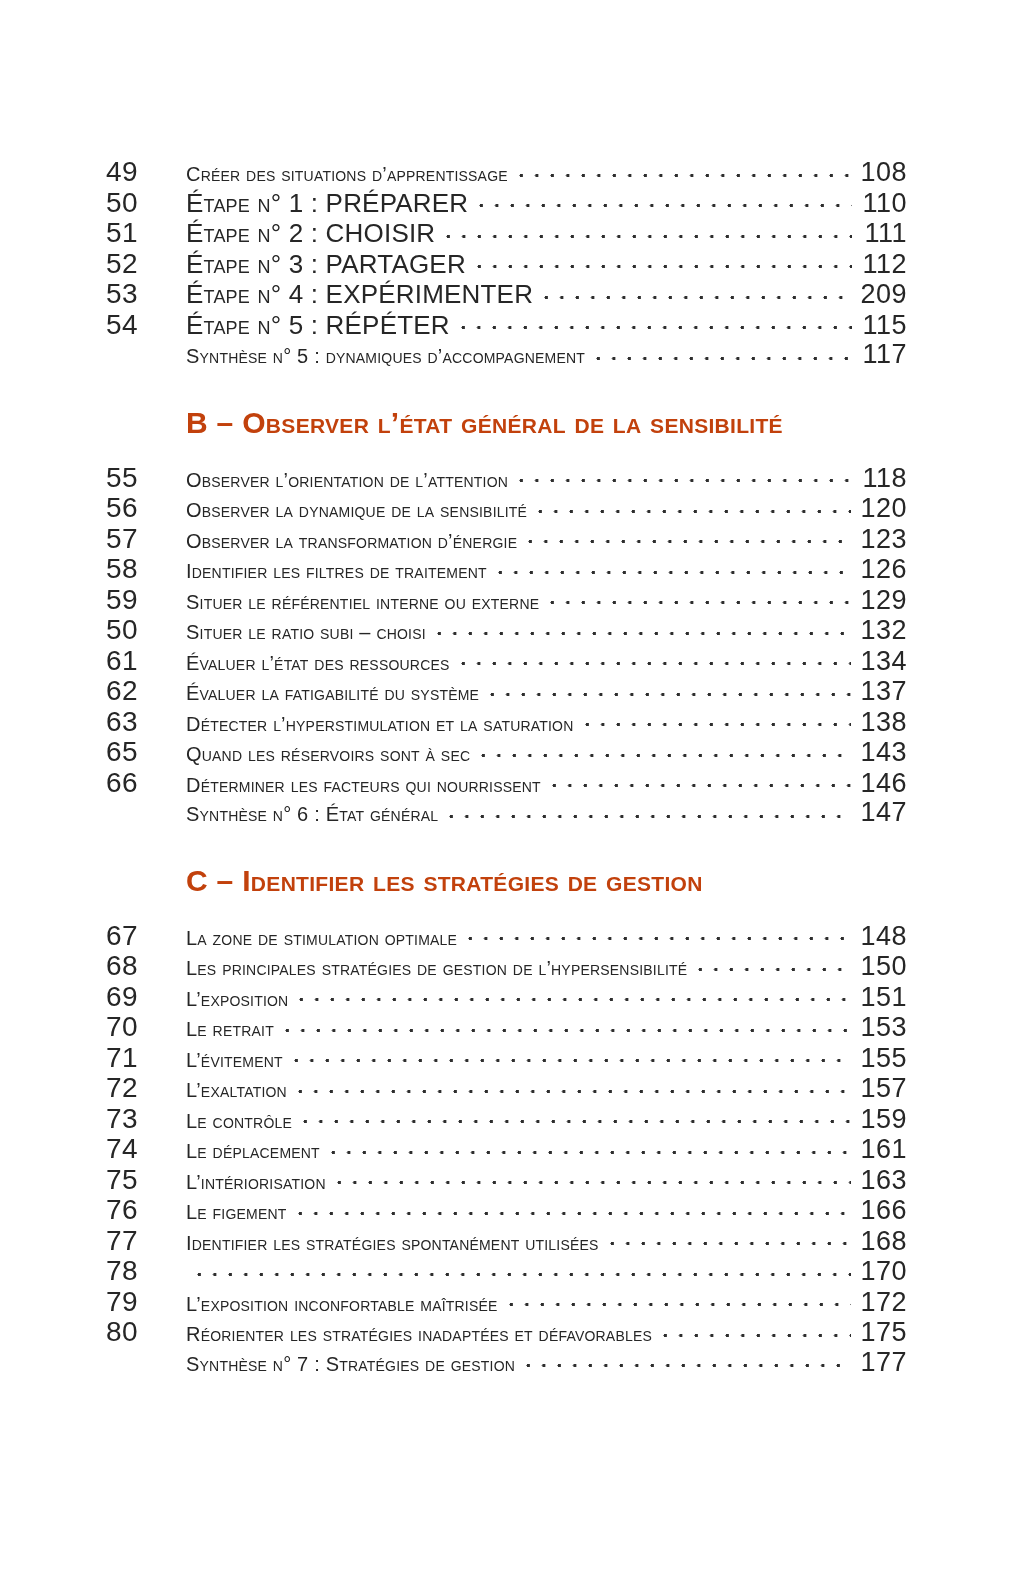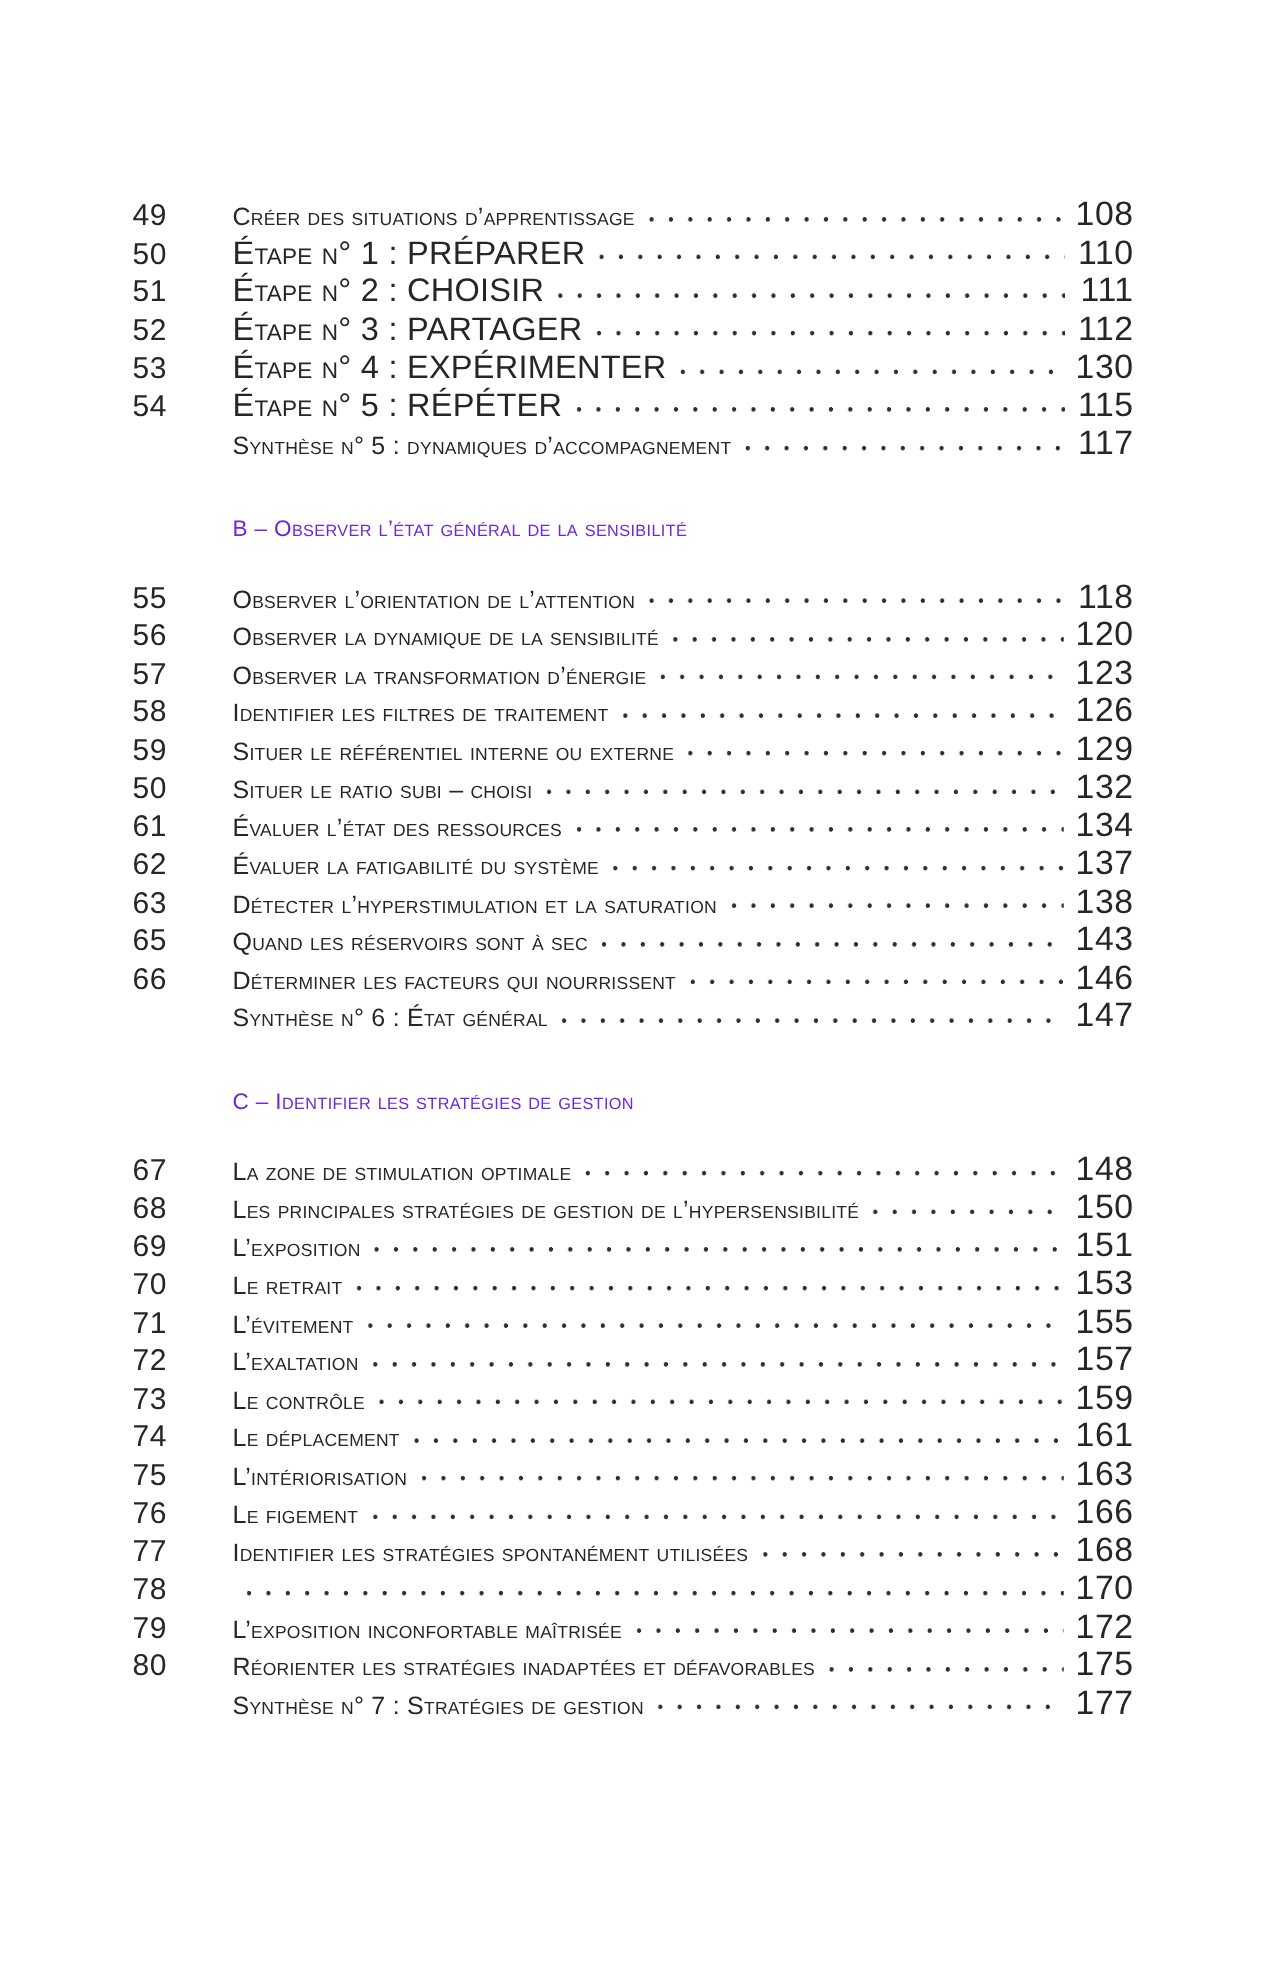--- a/index.html
+++ b/index.html
@@ -28,21 +28,21 @@
   }
   .toc-row {
     display: flex;
     align-items: baseline;
     height: 30.5px;
     white-space: nowrap;
   }
   .num {
     width: 80px;
     flex: 0 0 80px;
-    font-size: 24px;
+    font-size: 28px;
     letter-spacing: 0.5px;
   }
   .title {
     font-variant: small-caps;
     font-size: 20px;
     letter-spacing: 0.2px;
   }
   .emph .title {
     font-size: 26px;
   }
@@ -58,26 +58,26 @@
   }
   .pnum {
     flex: 0 0 auto;
     min-width: 46px;
     text-align: right;
     font-size: 27px;
     letter-spacing: 0.5px;
   }
   .section-heading {
     font-variant: small-caps;
-    font-weight: normal;
-    font-size: 18px;
+    font-weight: bold;
+    font-size: 30px;
     letter-spacing: 0.3px;
     margin: 38px 0 24px 80px;
     line-height: 30px;
-    color: #6d28d9;
+    color: #c2410c;
   }
 </style>
 </head>
 <body>
 
 <div class="page">
   <div class="toc">
       <div class="toc-row">
         <span class="num">49</span>
         <span class="title">Créer des situations d’apprentissage</span>
@@ -99,21 +99,21 @@
       <div class="toc-row emph">
         <span class="num">52</span>
         <span class="title">Étape n° 3 : PARTAGER</span>
         <span class="leader"></span>
         <span class="pnum">112</span>
       </div>
       <div class="toc-row emph">
         <span class="num">53</span>
         <span class="title">Étape n° 4 : EXPÉRIMENTER</span>
         <span class="leader"></span>
-        <span class="pnum">130</span>
+        <span class="pnum">209</span>
       </div>
       <div class="toc-row emph">
         <span class="num">54</span>
         <span class="title">Étape n° 5 : RÉPÉTER</span>
         <span class="leader"></span>
         <span class="pnum">115</span>
       </div>
       <div class="toc-row">
         <span class="num"></span>
         <span class="title">Synthèse n° 5 : dynamiques d’accompagnement</span>

